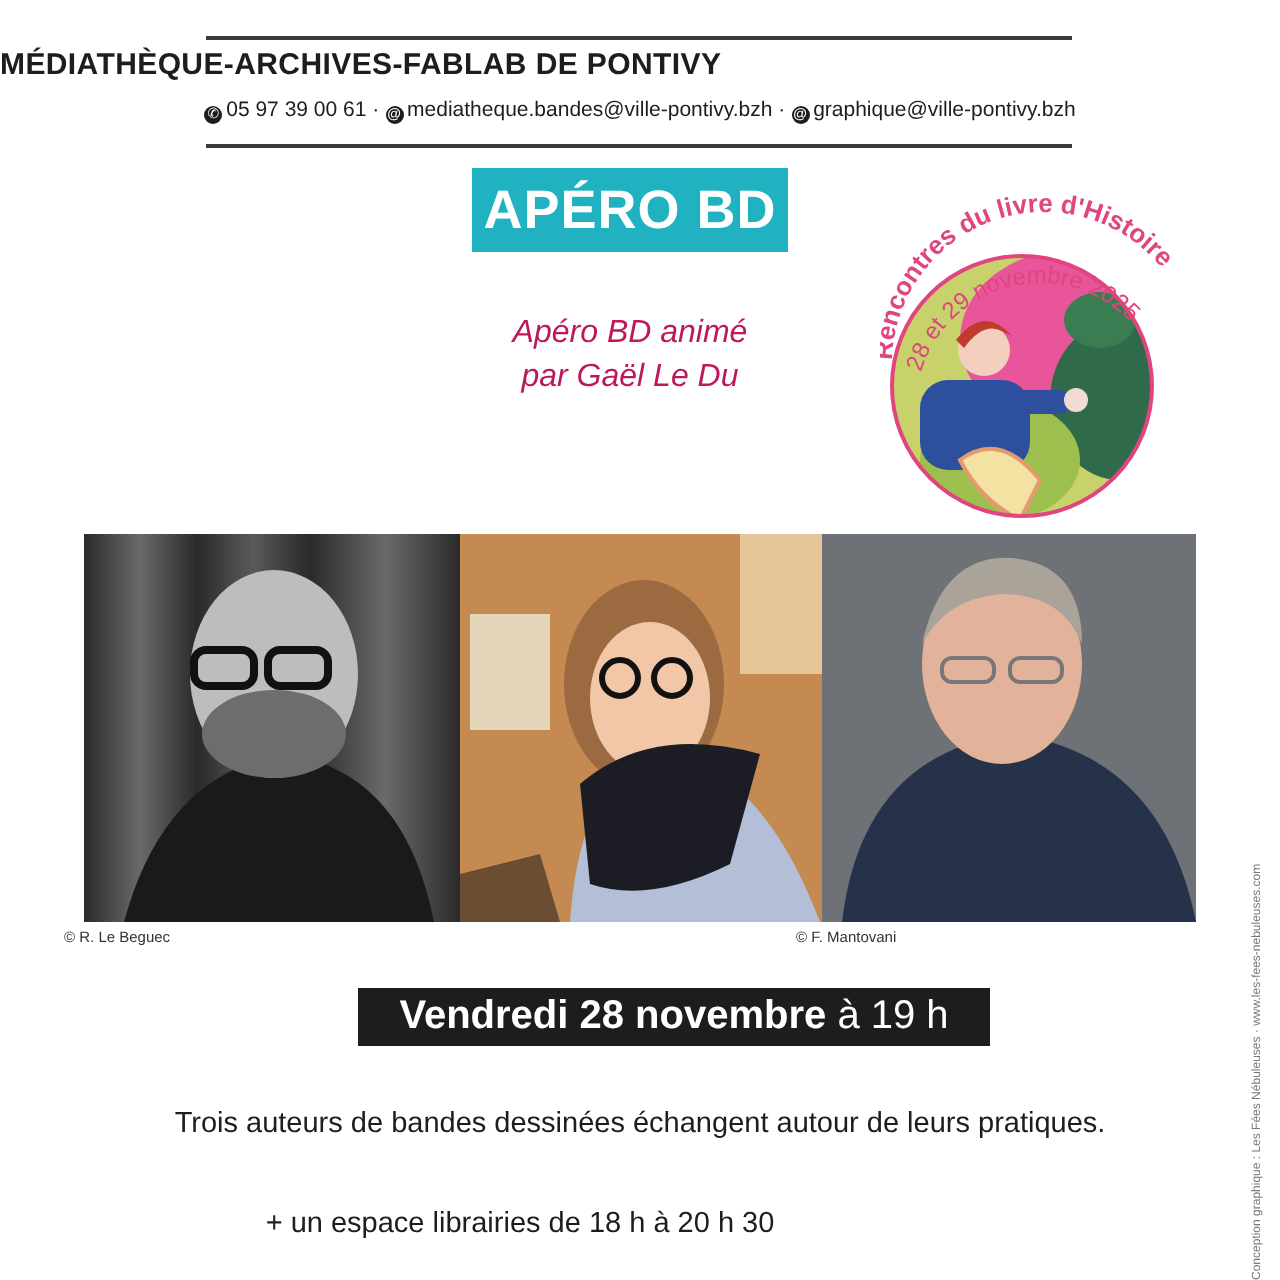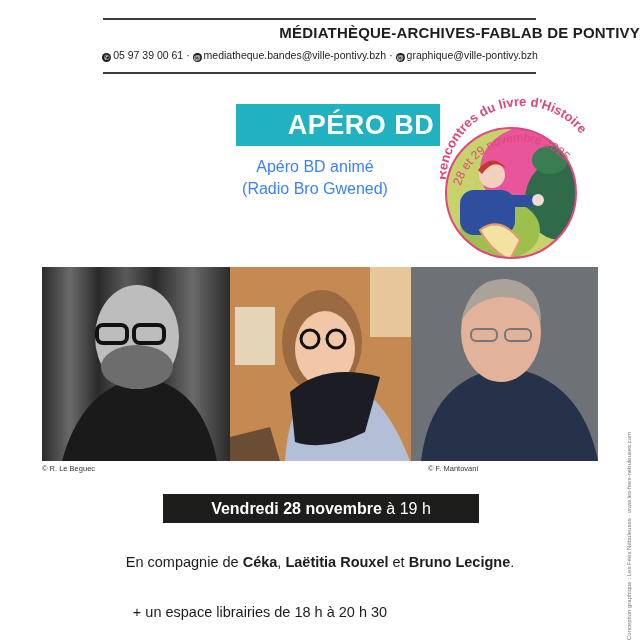--- a/index.html
+++ b/index.html
@@ -1,27 +1,27 @@
 <!DOCTYPE html>
 <html><head>
 <meta charset="utf-8">
 <style>
   html,body{margin:0;padding:0;}
   body{width:640px;height:640px;background:#ffffff;position:relative;overflow:hidden;font-family:"Liberation Sans","DejaVu Sans",sans-serif;color:#1d1d1b;}
   .abs{position:absolute;}
   .rule{position:absolute;left:103px;width:433px;height:2px;background:#3a3a3a;}
-  .header-title{left:0;width:640px;top:24px;text-align:right;font-weight:bold;font-size:15px;letter-spacing:0.2px;color:#1d1d1b;}
+  .header-title{left:0;width:640px;top:24px;text-align:left;font-weight:bold;font-size:15px;letter-spacing:0.2px;color:#1d1d1b;}
   .contacts{left:0;width:640px;top:49px;text-align:center;font-size:10.5px;color:#1d1d1b;white-space:nowrap;}
   .contacts .ic{display:inline-block;width:9px;height:9px;border-radius:50%;background:#1d1d1b;color:#fff;font-size:7px;line-height:9px;text-align:center;vertical-align:-1px;margin-right:2px;font-weight:bold;}
-  .badge-title{left:236px;top:104px;width:158px;height:42px;background:#20b2c1;color:#fff;font-weight:bold;font-size:27px;line-height:42px;text-align:center;letter-spacing:0.5px;padding-left:46px;}
-  .subtitle{left:200px;width:230px;top:156px;text-align:center;font-size:16px;line-height:22px;color:#3b82f6;}
+  .badge-title{left:236px;top:84px;width:158px;height:42px;background:#20b2c1;color:#fff;font-weight:bold;font-size:27px;line-height:42px;text-align:center;letter-spacing:0.5px;}
+  .subtitle{left:200px;width:230px;top:156px;text-align:center;font-style:italic;font-size:16px;line-height:22px;color:#be185d;}
   .festival{left:440px;top:90px;width:180px;height:180px;}
   .photo{position:absolute;top:267px;height:194px;overflow:hidden;}
   .credit{position:absolute;top:464px;font-size:7.5px;color:#333;}
-  .date-banner{left:163px;top:494px;width:316px;height:29px;background:#1d1d1b;color:#fff;font-size:16px;line-height:29px;text-align:center;white-space:nowrap;}
+  .date-banner{left:179px;top:494px;width:316px;height:29px;background:#1d1d1b;color:#fff;font-size:20px;line-height:29px;text-align:center;white-space:nowrap;}
   .date-banner b{font-weight:bold;}
   .desc{left:0;width:640px;top:552px;text-align:center;font-size:14.5px;line-height:20px;color:#1d1d1b;}
   .desc b{font-weight:bold;}
   .extra{left:0;width:520px;top:604px;text-align:center;font-size:14.5px;color:#1d1d1b;}
   .vcredit{left:626px;top:640px;transform-origin:0 0;transform:rotate(-90deg);font-size:6px;color:#777;white-space:nowrap;}
 </style>
 </head>
 <body>
 
 <div class="rule" style="top:18px;"></div>
@@ -32,21 +32,21 @@
   <span class="ic">@</span><span>mediatheque.bandes@ville-pontivy.bzh</span>
   <span>·</span>
   <span class="ic">@</span><span>graphique@ville-pontivy.bzh</span>
 </div>
 <div class="rule" style="top:72px;"></div>
 
 <div class="abs badge-title">APÉRO BD</div>
 
 <div class="abs subtitle">
   <div>Apéro BD animé</div>
-  <div>(Radio Bro Gwened)</div>
+  <div>par Gaël Le Du</div>
 </div>
 
 <div class="abs festival">
   <svg width="180" height="180" viewBox="0 0 180 180">
     <defs>
       <path id="arc1" d="M 6 92 A 76 76 0 0 1 158 92"></path>
       <path id="arc2" d="M 20 98 A 62 62 0 0 1 142 115"></path>
       <clipPath id="circ">
           <circle cx="71" cy="103" r="65"></circle>
         </clipPath>
@@ -112,26 +112,26 @@
 <div class="photo" style="left:411px;width:187px;">
   <svg width="187" height="194">
     <rect width="187" height="194" fill="#6e7176"></rect>
     <path d="M10 194 Q20 110 95 100 Q170 110 187 194 Z" fill="#26324a"></path>
     <ellipse cx="90" cy="65" rx="40" ry="50" fill="#e3b29a"></ellipse>
     <path d="M50 55 Q60 10 95 12 Q130 15 130 55 Q120 30 90 30 Q62 32 50 55 Z" fill="#a9a39a"></path>
     <rect x="60" y="62" width="26" height="12" rx="5" fill="none" stroke="#777" stroke-width="2"></rect>
     <rect x="94" y="62" width="26" height="12" rx="5" fill="none" stroke="#777" stroke-width="2"></rect>
   </svg>
 </div>
-<div class="credit" style="left:42px;">© R. Le Beguec</div>
-<div class="credit" style="left:428px;">© F. Mantovani</div>
+<div class="credit" style="left:32px;">© R. Le Beguec</div>
+<div class="credit" style="left:398px;">© F. Mantovani</div>
 
 <div class="abs date-banner">
   <b>Vendredi 28 novembre</b>
   <span>à 19 h</span>
 </div>
 
 <div class="abs desc">
-  <div><span>En compagnie de </span><b>Céka</b><span>, </span><b>Laëtitia Rouxel</b><span> et </span><b>Bruno Lecigne</b><span>.</span></div>
+  <div>Trois auteurs de bandes dessinées échangent autour de leurs pratiques.</div>
 </div>
 <div class="abs extra">+ un espace librairies de 18 h à 20 h 30</div>
 
 <div class="abs vcredit">Conception graphique : Les Fées Nébuleuses · www.les-fees-nebuleuses.com</div>
 
 </body></html>

